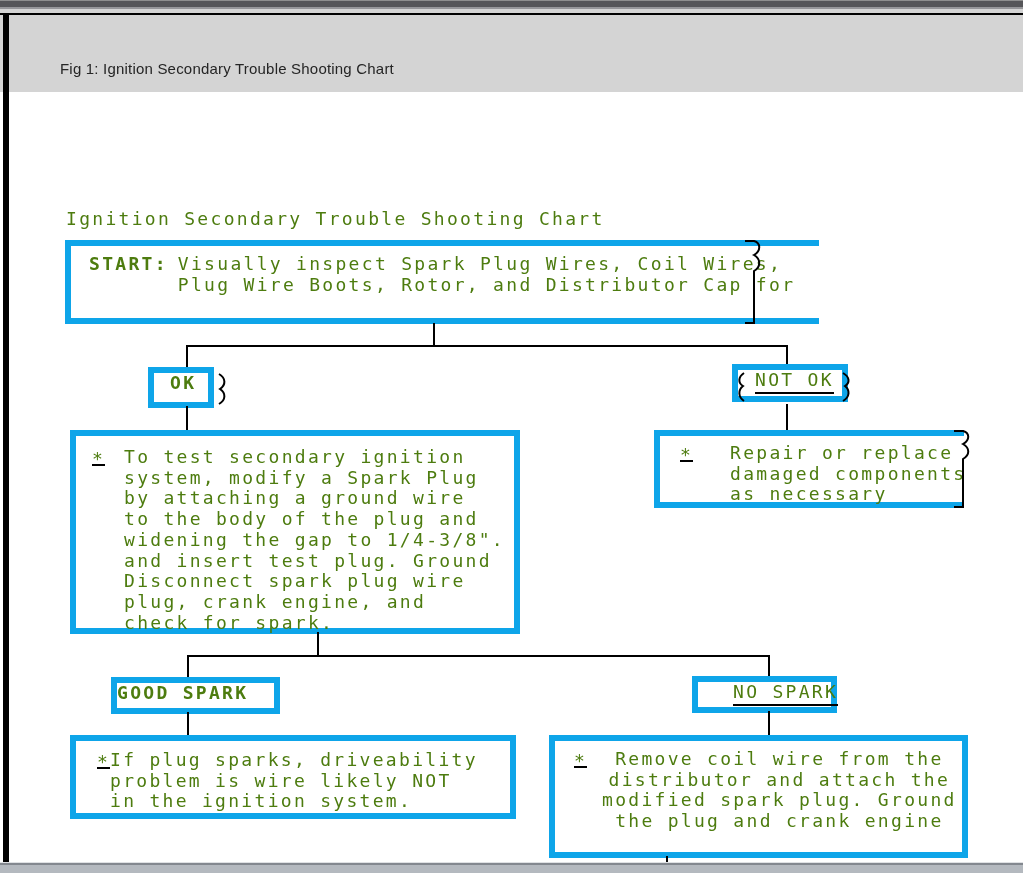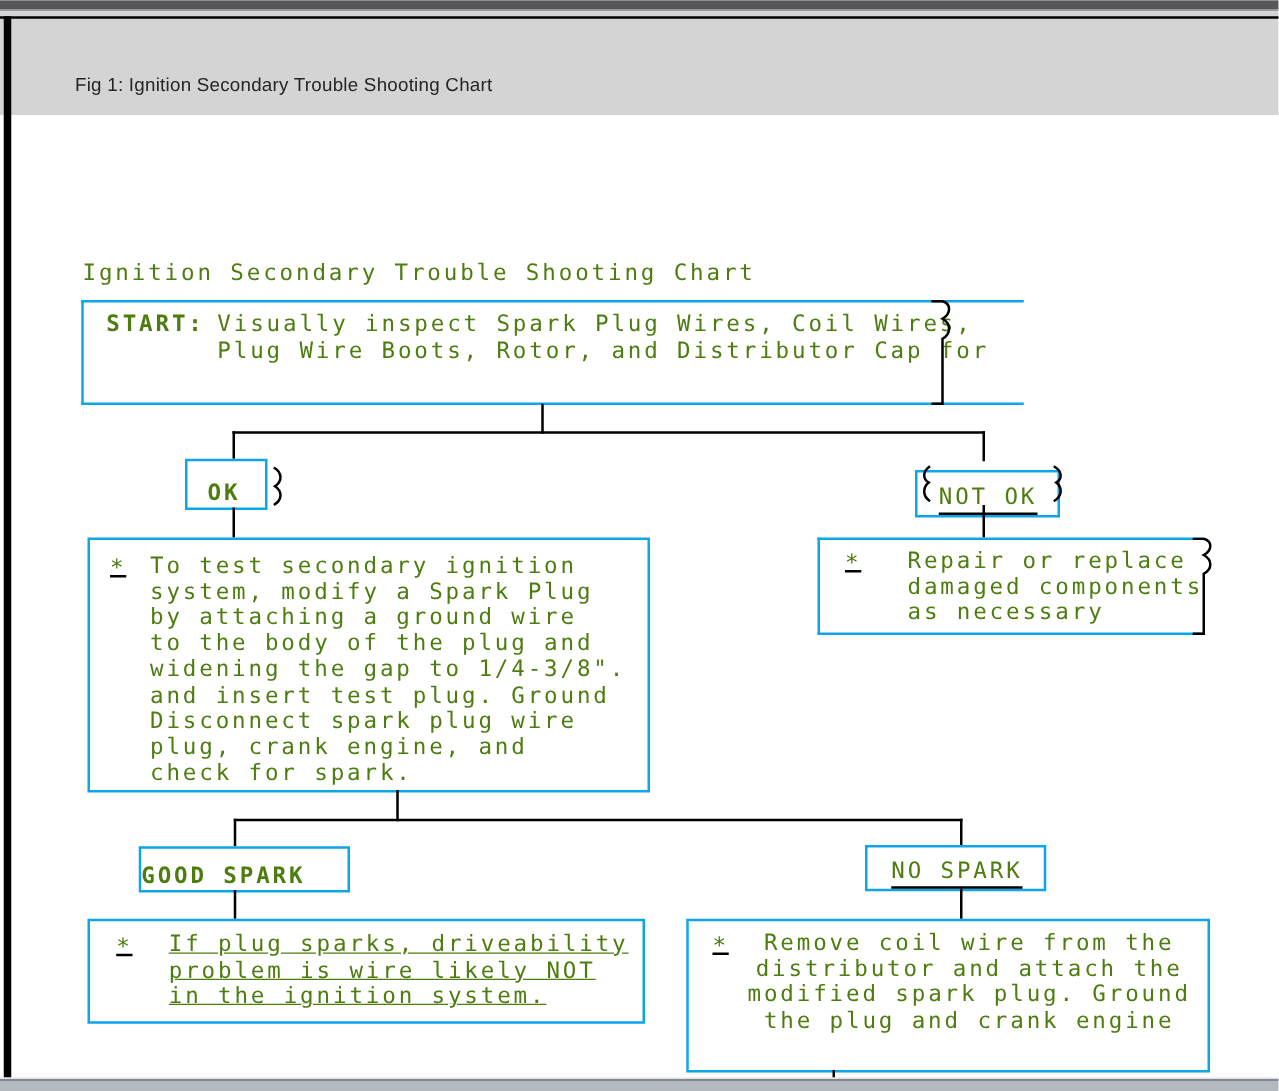--- a/index.html
+++ b/index.html
@@ -34,37 +34,37 @@
     position:absolute; left:0; top:862px; width:1023px; height:11px;
     background:linear-gradient(to bottom,#dfe1e4 0,#dfe1e4 1px,#83888f 1px,#83888f 3px,#b4b9bf 3px,#b4b9bf 11px);
   }
   
   .mono, .fbox, .fc-heading {
     font-family:"DejaVu Sans Mono", monospace;
     font-size:18px; line-height:20.7px; letter-spacing:2.3px; color:#4d7c0f;
   }
   .fc-heading { position:absolute; white-space:pre; }
   .fbox {
-    position:absolute; border:2px solid #0ea5e9; background:#fff; box-sizing:border-box;
+    position:absolute; border:6px solid #0ea5e9; background:#fff; box-sizing:border-box;
   }
   .fbox.no-right { border-right:none; }
   .hline, .vline { position:absolute; background:#000; }
   .hline { height:2px; }
   .vline { width:2px; }
   .boxrow { display:flex; align-items:flex-start; }
   .lines div { white-space:pre; }
   .bullet {
     display:inline-block; flex:0 0 auto;
     width:13px; height:15px; line-height:19px;
     border-bottom:2px solid #000; margin-top:2px;
     text-align:left; overflow:hidden;
   }
   .bold { font-weight:700; }
   .ulab { border-bottom:2px solid #000; padding-bottom:1px; white-space:pre; }
-  .label-box { display:flex; align-items:flex-end; }
+  .label-box { display:flex; align-items:flex-start; }
   .curl { position:absolute; }
   .curl path { stroke:#000; stroke-width:2; fill:none; }
 </style>
 </head>
 <body>
 
 <div class="page">
 
   <div class="top-bar"></div>
   <div class="caption-bar"></div>
@@ -93,21 +93,21 @@
   <div class="vline" style="left:186px; top:345px; height:23px;"></div>
   <div class="vline" style="left:786px; top:345px; height:24px;"></div>
 
   <div class="fbox label-box" style="left:148px; top:367px; width:66px; height:41px; padding-left:16px;">
     <span class="bold">OK</span>
   </div>
   <svg class="curl" style="left:218px; top:373px;" width="10" height="32" viewBox="0 0 10 32">
     <path d="M1 1 C8 5 8 12 2 16 C8 20 8 27 1 31"></path>
   </svg>
 
-  <div class="fbox label-box" style="left:732px; top:376px; width:116px; height:38px; padding-left:17px;">
+  <div class="fbox label-box" style="left:732px; top:364px; width:116px; height:38px; padding-left:17px;">
     <span class="ulab">NOT OK</span>
   </div>
   <svg class="curl" style="left:736px; top:372px;" width="10" height="30" viewBox="0 0 10 30">
     <path d="M8 1 C2 5 2 11 7 14 C2 18 2 25 8 29"></path>
   </svg>
   <svg class="curl" style="left:842px; top:372px;" width="10" height="30" viewBox="0 0 10 30">
     <path d="M1 1 C8 5 8 11 3 14 C8 18 8 25 1 29"></path>
   </svg>
 
   <div class="vline" style="left:186px; top:406px; height:25px;"></div>
@@ -146,31 +146,31 @@
 
   <div class="vline" style="left:317px; top:632px; height:25px;"></div>
   <div class="hline" style="left:187px; top:655px; width:583px;"></div>
   <div class="vline" style="left:187px; top:655px; height:23px;"></div>
   <div class="vline" style="left:768px; top:655px; height:22px;"></div>
 
   <div class="fbox label-box" style="left:111px; top:677px; width:169px; height:37px; padding-left:0;">
     <span class="bold" style="white-space:pre;">GOOD SPARK</span>
   </div>
 
-  <div class="fbox label-box" style="left:692px; top:676px; width:145px; height:37px; padding-left:19px;">
+  <div class="fbox label-box" style="left:692px; top:676px; width:145px; height:37px; padding-left:35px;">
     <span class="ulab">NO SPARK</span>
   </div>
 
   <div class="vline" style="left:187px; top:712px; height:24px;"></div>
   <div class="vline" style="left:768px; top:711px; height:25px;"></div>
 
   <div class="fbox" style="left:70px; top:735px; width:446px; height:84px; padding:9px 0 0 21px;">
     <div class="boxrow">
       <span class="bullet">*</span>
-      <div class="lines" style="margin-left:29px;text-decoration:underline;">
+      <div class="lines" style="">
         <div>If plug sparks, driveability</div>
         <div>problem is wire likely NOT</div>
         <div>in the ignition system.</div>
       </div>
     </div>
   </div>
 
   <div class="fbox" style="left:549px; top:735px; width:419px; height:123px; padding:8px 0 0 19px;">
     <div class="boxrow">
       <span class="bullet">*</span>

